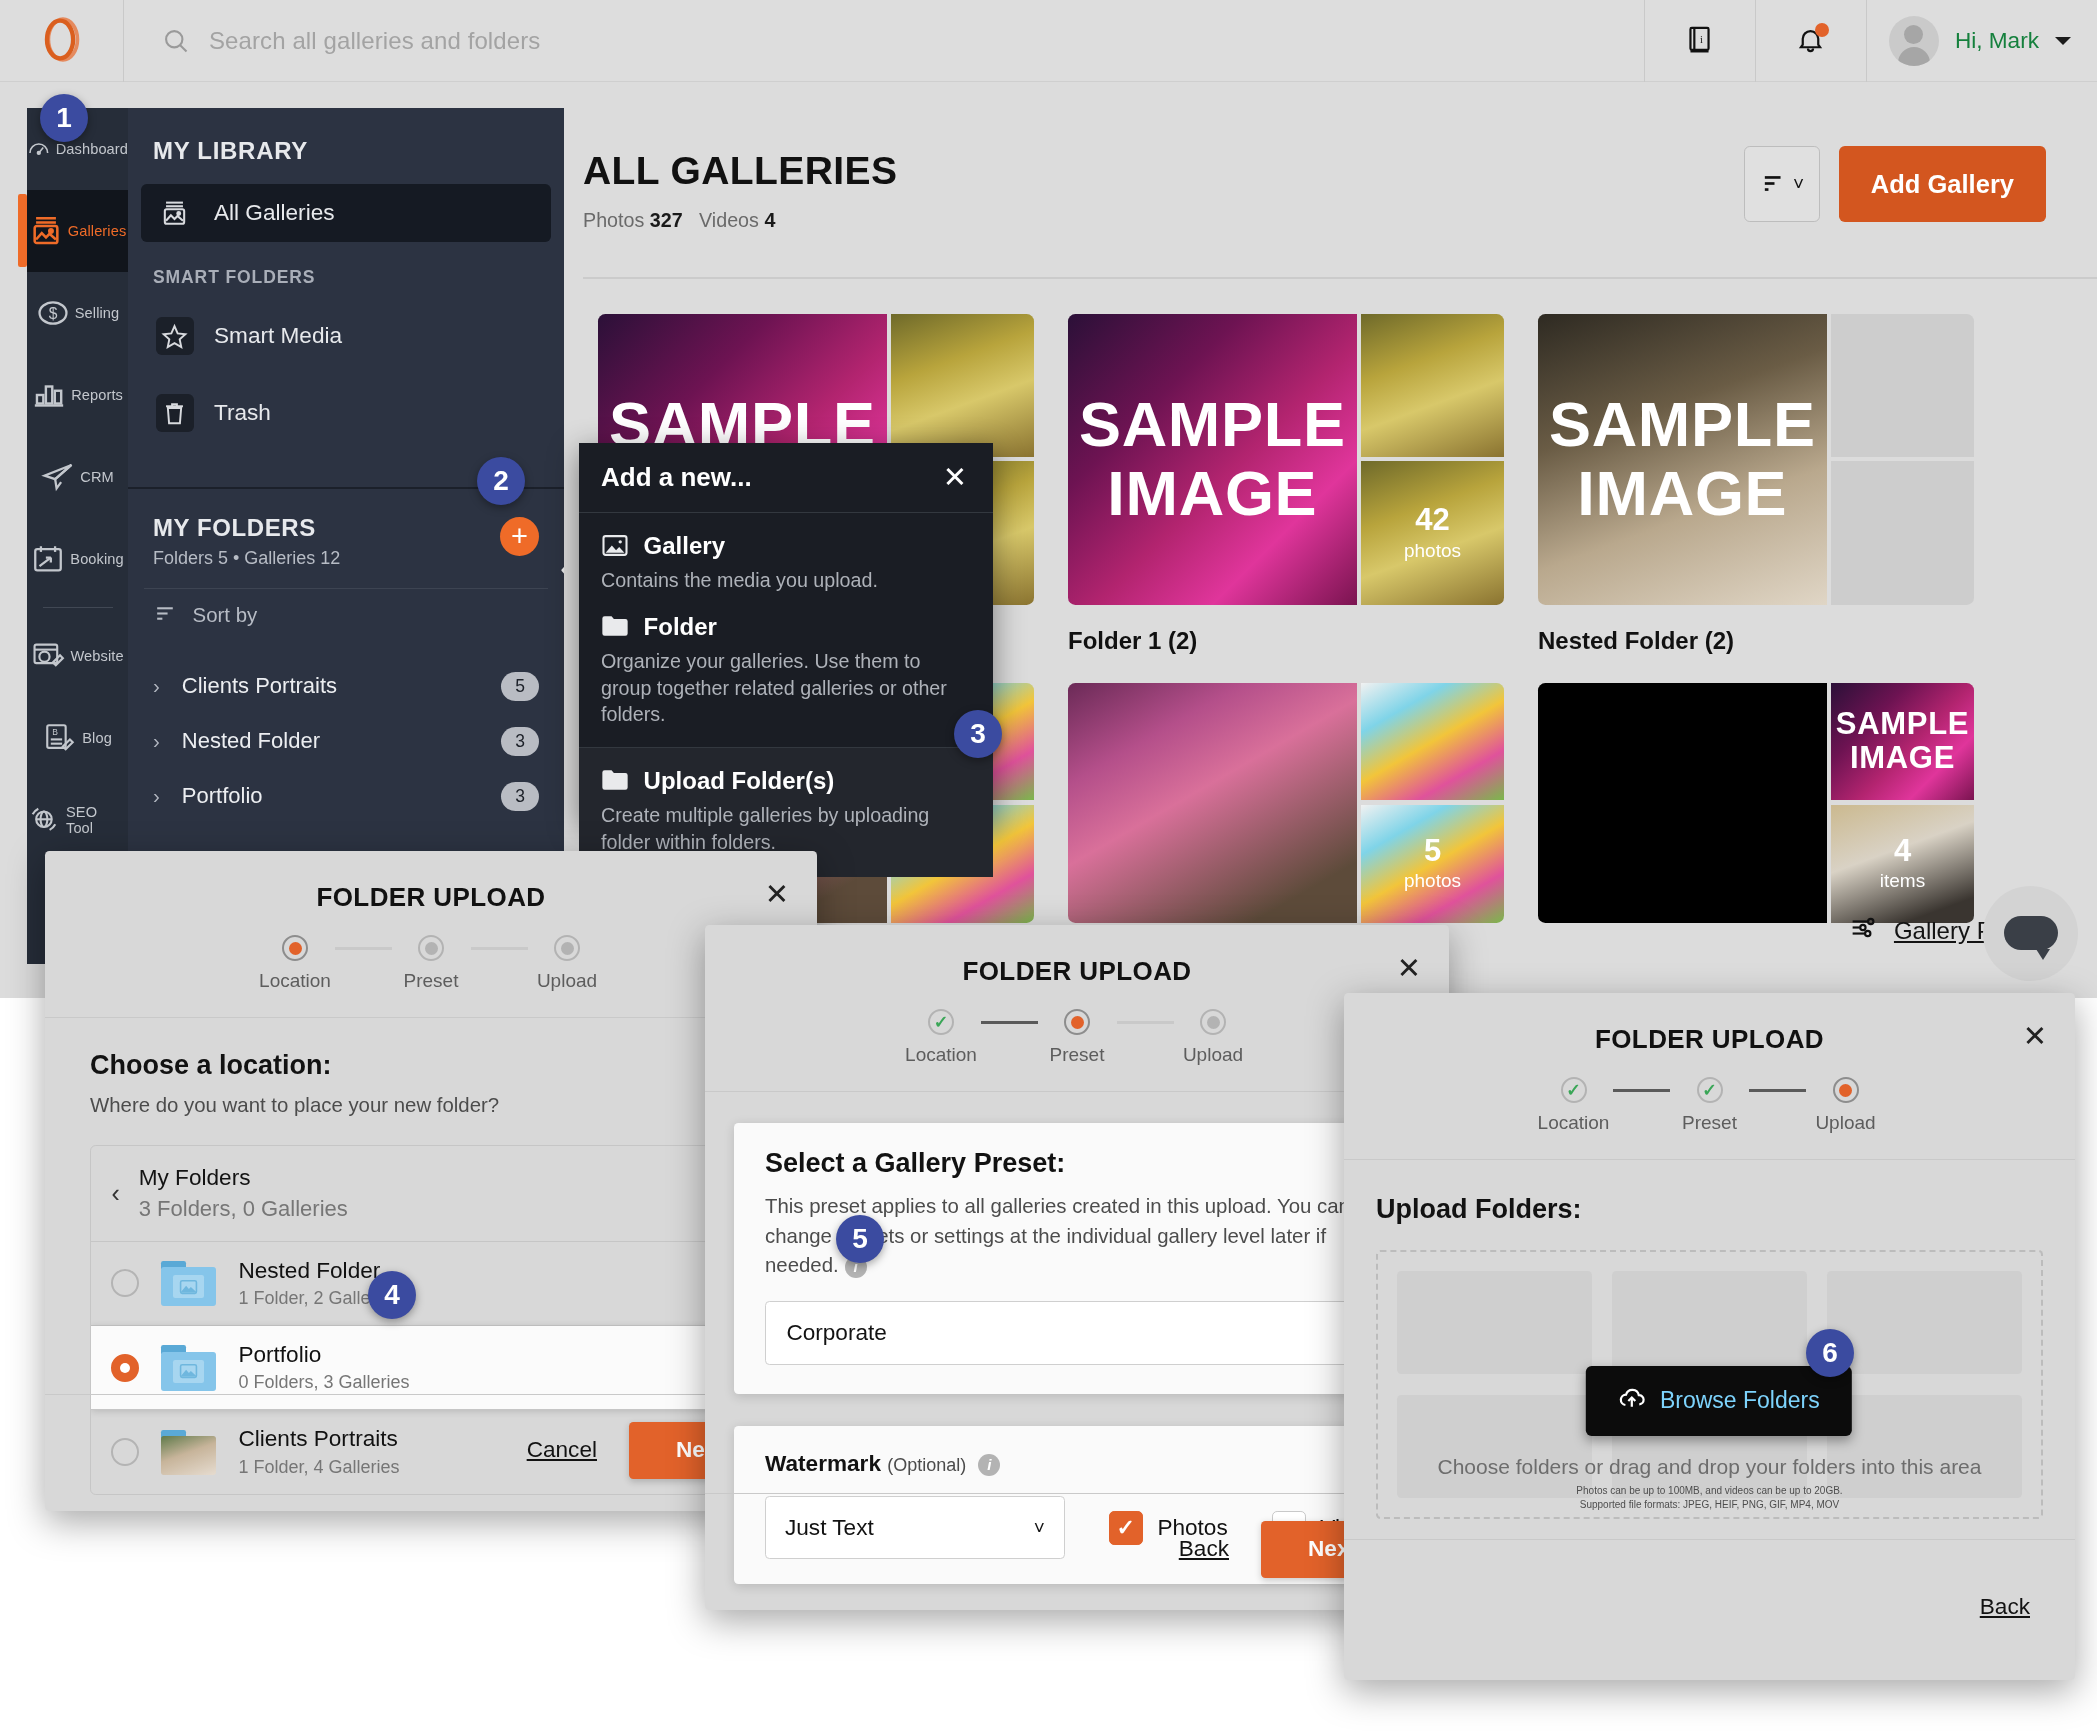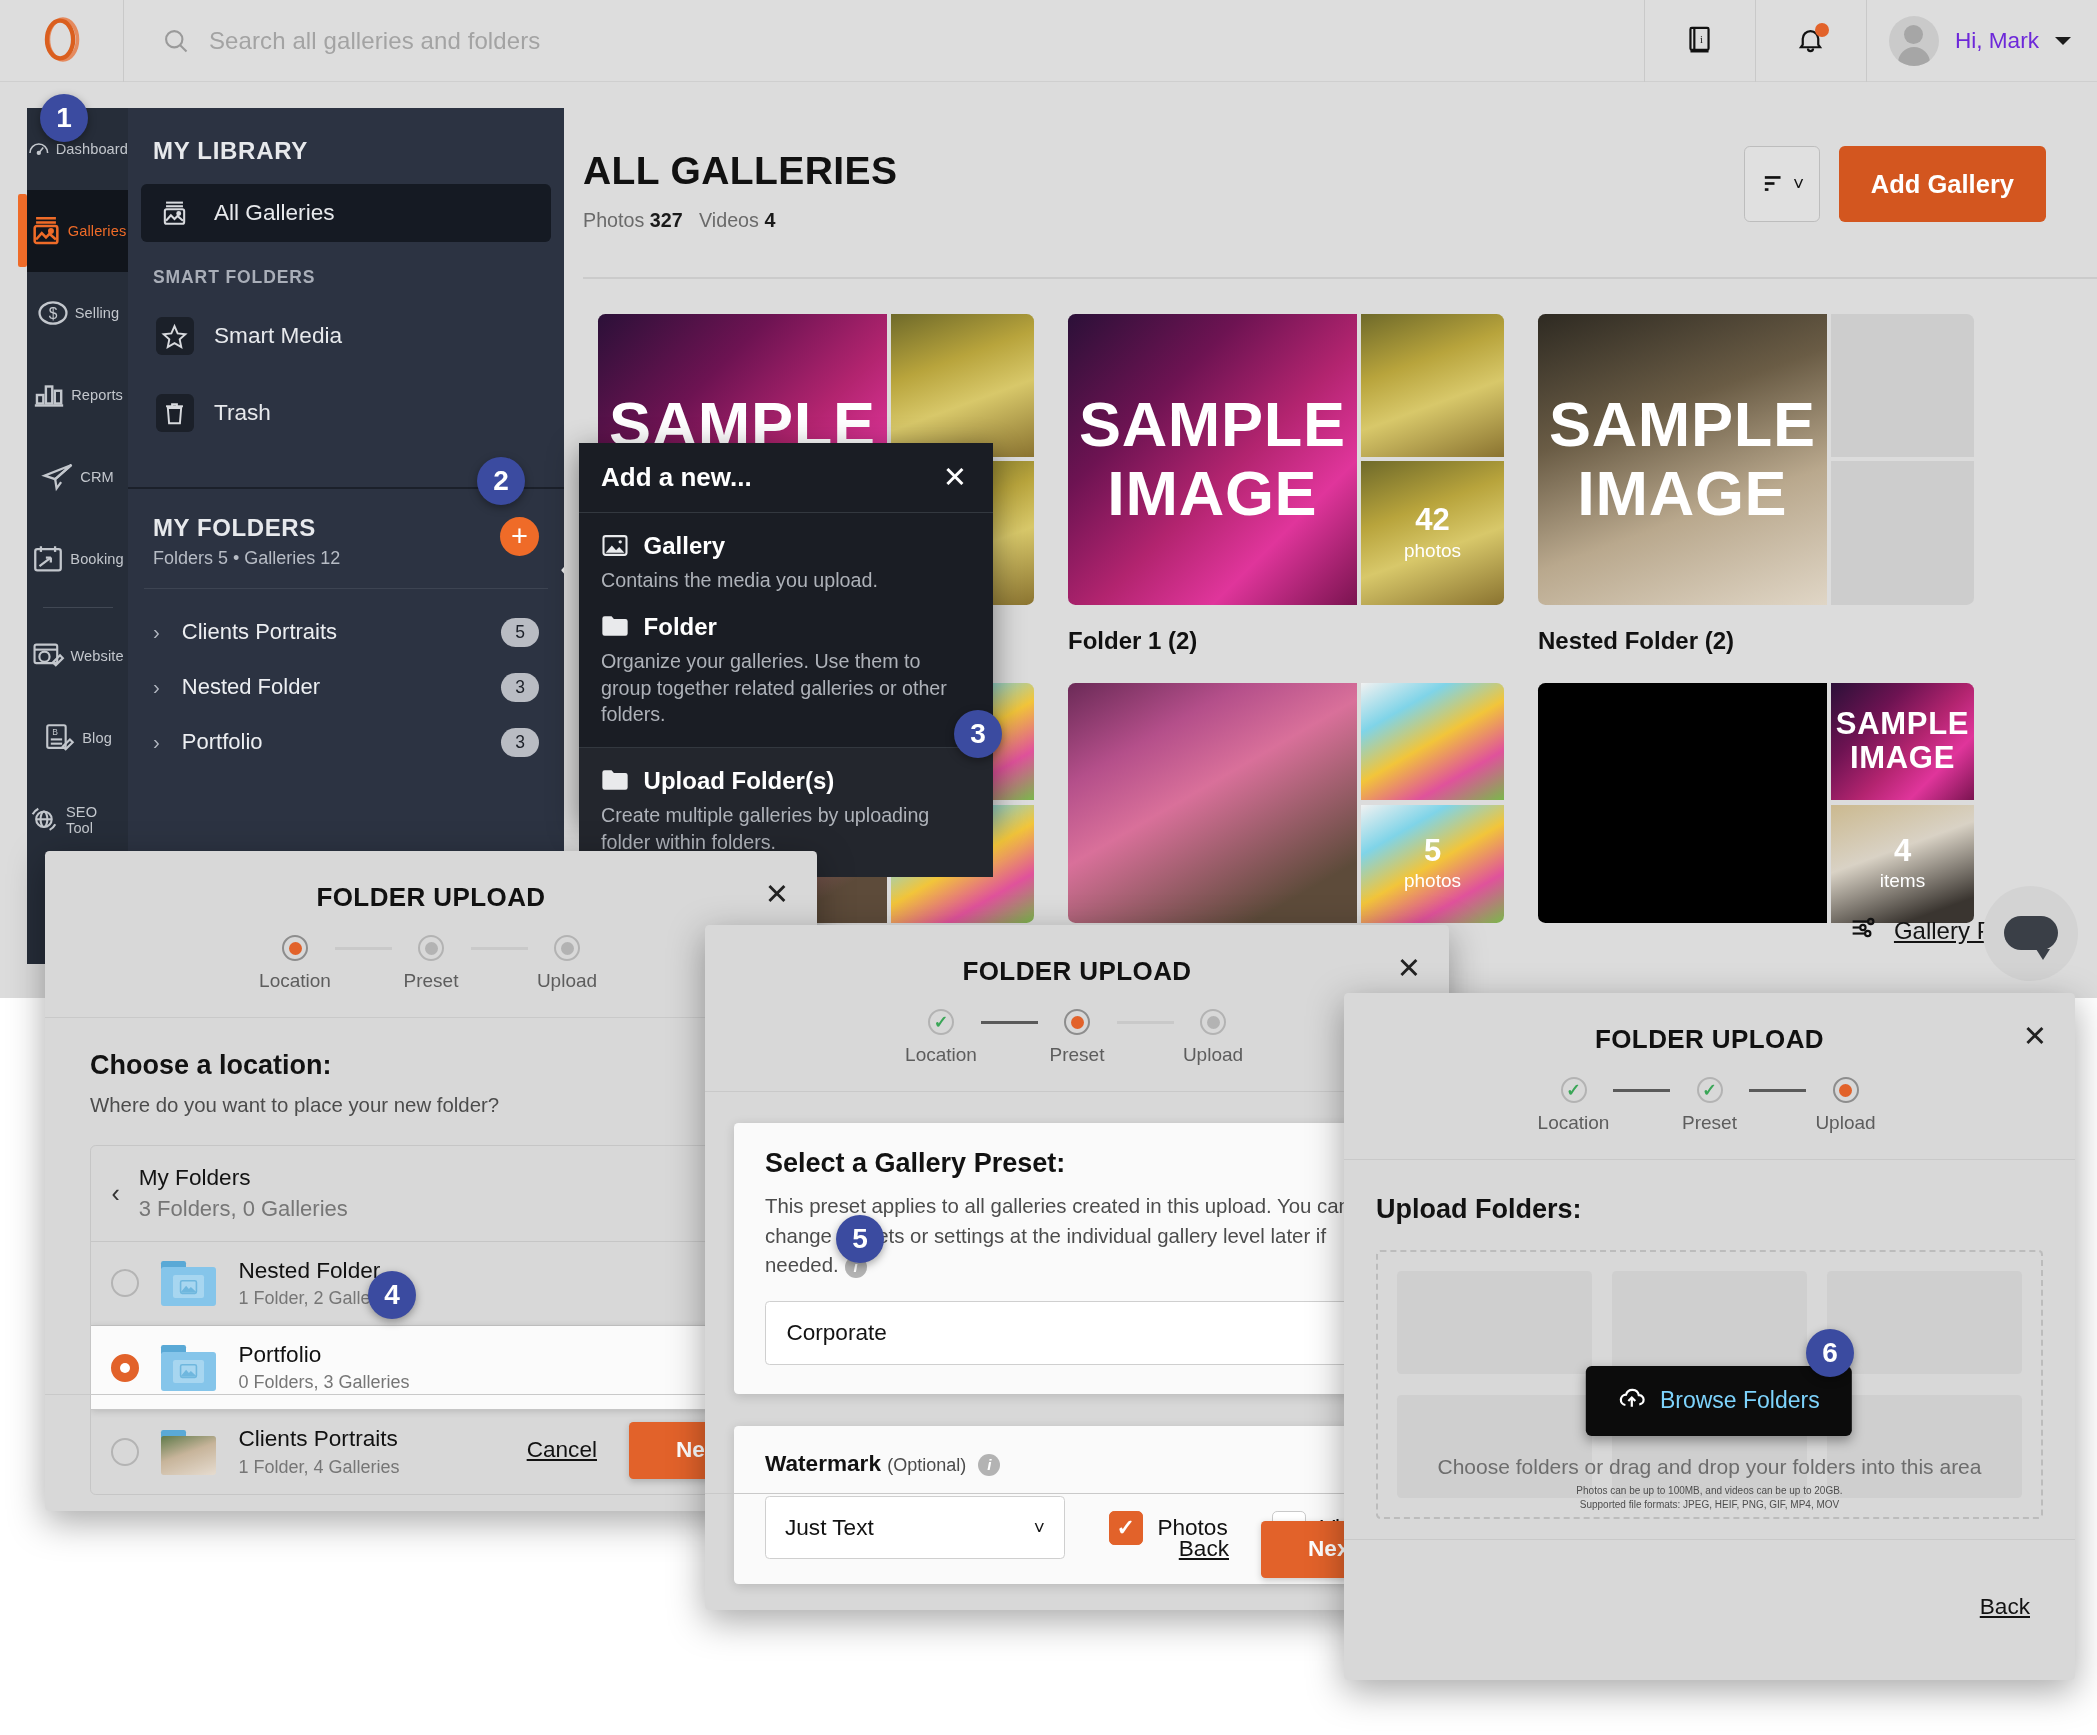--- a/index.html
+++ b/index.html
@@ -53,21 +53,21 @@
     display: flex; align-items: center; gap: 16px; padding: 0 26px 0 22px; height: 82px;
     border-left: 0.7px solid #c9c9c9;
   }
   .avatar {
     width: 50px; height: 50px; border-radius: 50%; background: #cacaca;
     display: flex; align-items: flex-end; justify-content: center; overflow: hidden;
   }
   .avatar-inner { position: relative; width: 50px; height: 50px; }
   .avatar-inner .hd { position:absolute; left:15.3px; top:9.5px; width:19px;height:19px;border-radius:50%;background:#a6a6a6;}
   .avatar-inner .bd { position:absolute; left:8.7px; top:31px; width:32px;height:25px;border-radius:16px 16px 0 0;background:#a6a6a6;}
-  .user-name { font-size: 22.6px; color: #6d28d9; }
+  .user-name { font-size: 22.6px; color: #15803d; }
   .chev-sm { width: 0; height: 0; border-left: 8px solid transparent; border-right: 8px solid transparent; border-top: 8.7px solid #1b1b1b; }
 
   
   .rail {
     position: absolute; left: 27px; top: 108px; width: 101px; height: 856px;
     background: #262d39;
   }
   .rail-item {
     width: 101px; height: 82px; display: flex; flex-direction: row;
     align-items: center; justify-content: center; gap: 5.1px; color: #c3c7cd;
@@ -494,20 +494,30 @@
     </div>
     <div class="lib-divider" style="margin-top:45px"></div>
     <div class="folders-head">
       <div class="t">MY FOLDERS</div>
       <div class="s">Folders 5 • Galleries 12</div>
       <div class="plus-btn">
         <span>+</span>
       </div>
     </div>
     <div class="hr-line"></div>
+    <div class="sortby">
+      <span>
+        <svg viewBox="0 0 24 24" fill="none" stroke="currentColor" stroke-width="2">
+              <line x1="4" y1="7" x2="19" y2="7"></line>
+              <line x1="4" y1="12" x2="14" y2="12"></line>
+              <line x1="4" y1="17" x2="9" y2="17"></line>
+            </svg>
+      </span>
+      <span>Sort by</span>
+    </div>
     <div class="folder-list">
       <div class="folder-item">
         <span class="ch">›</span>
         <span class="nm">Clients Portraits</span>
         <span class="cnt">5</span>
       </div>
       <div class="folder-item">
         <span class="ch">›</span>
         <span class="nm">Nested Folder</span>
         <span class="cnt">3</span>

